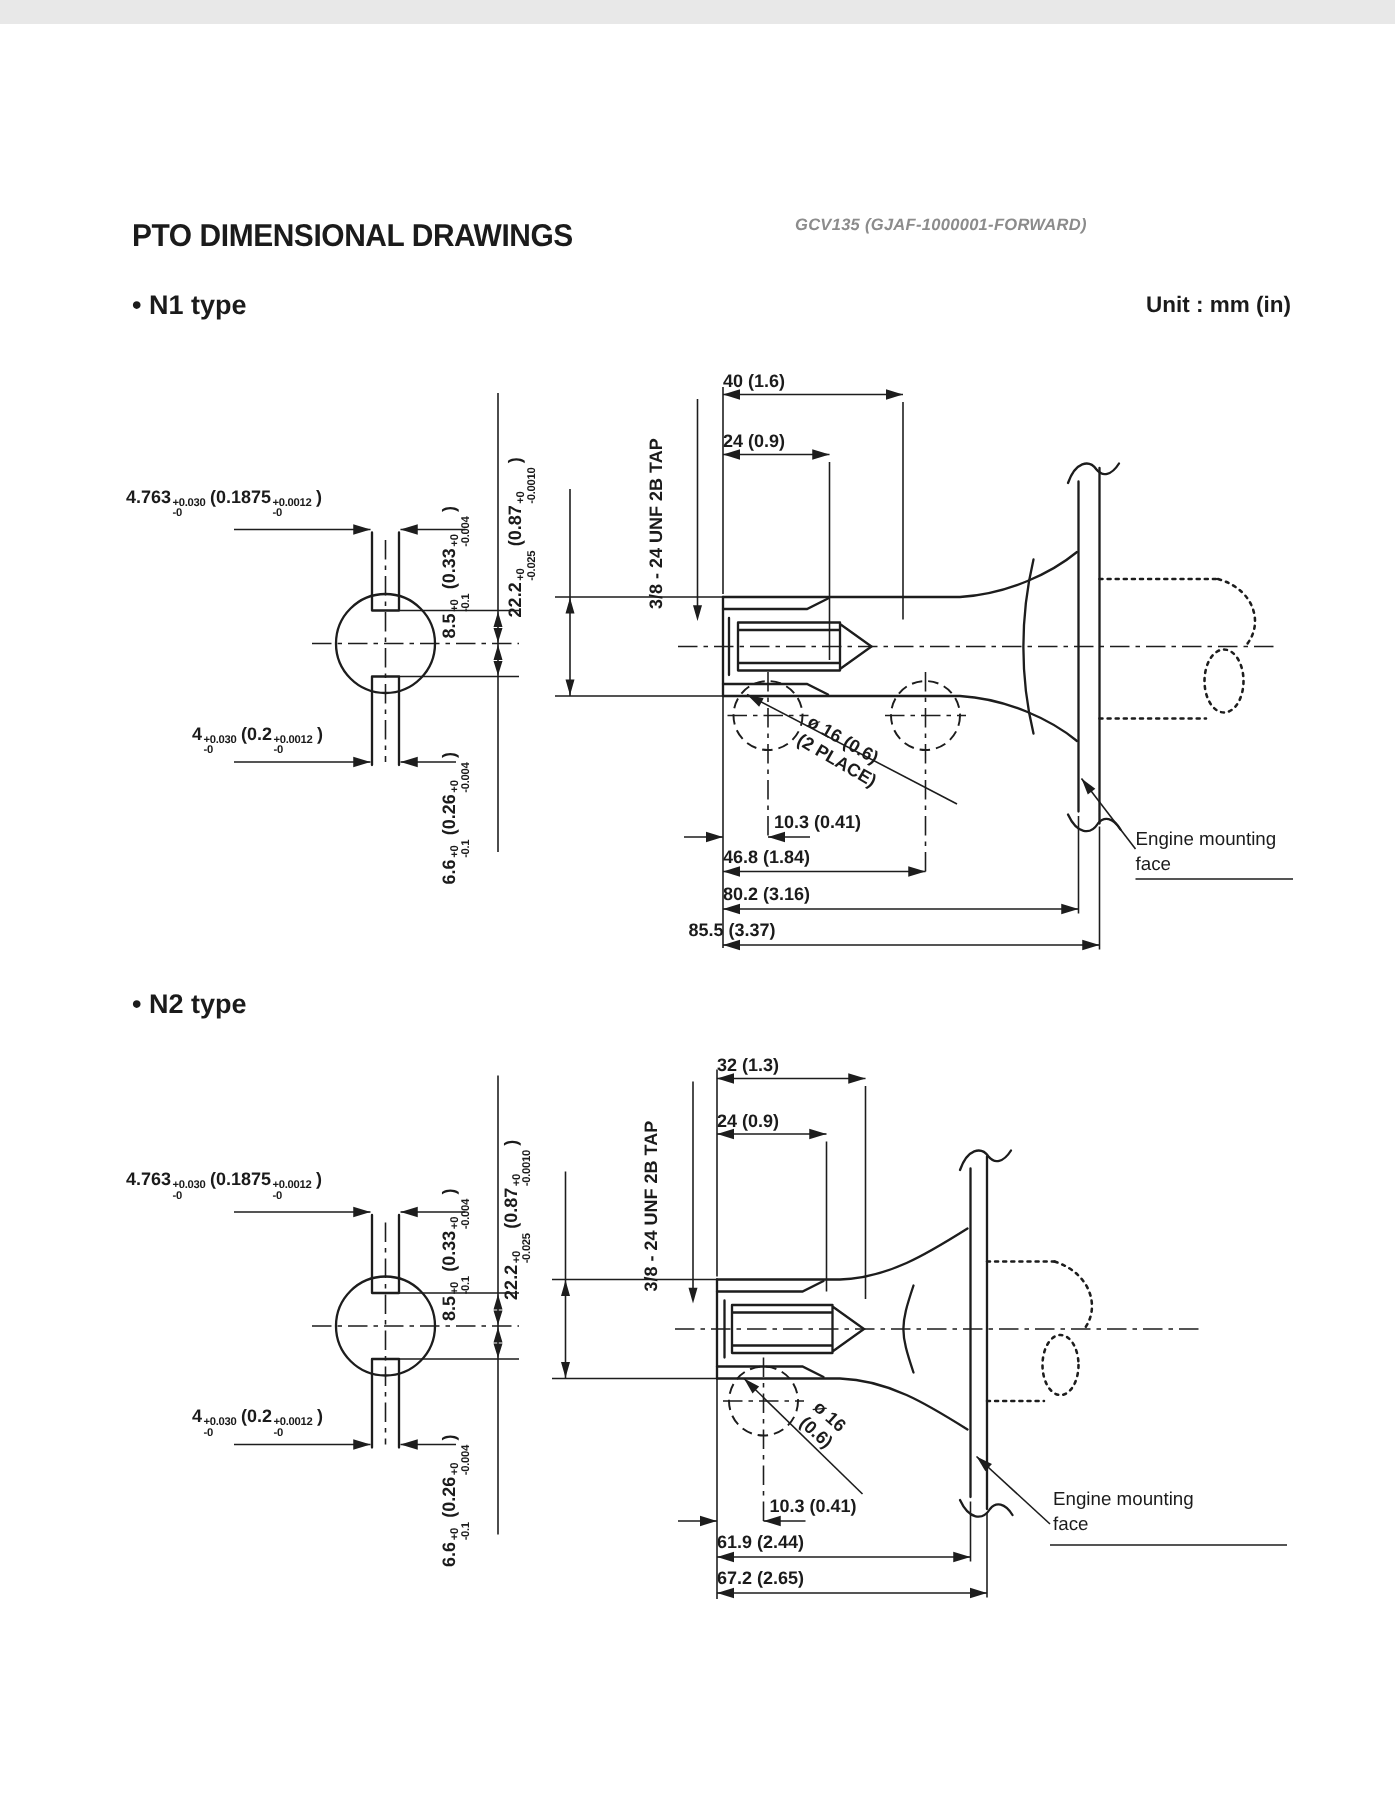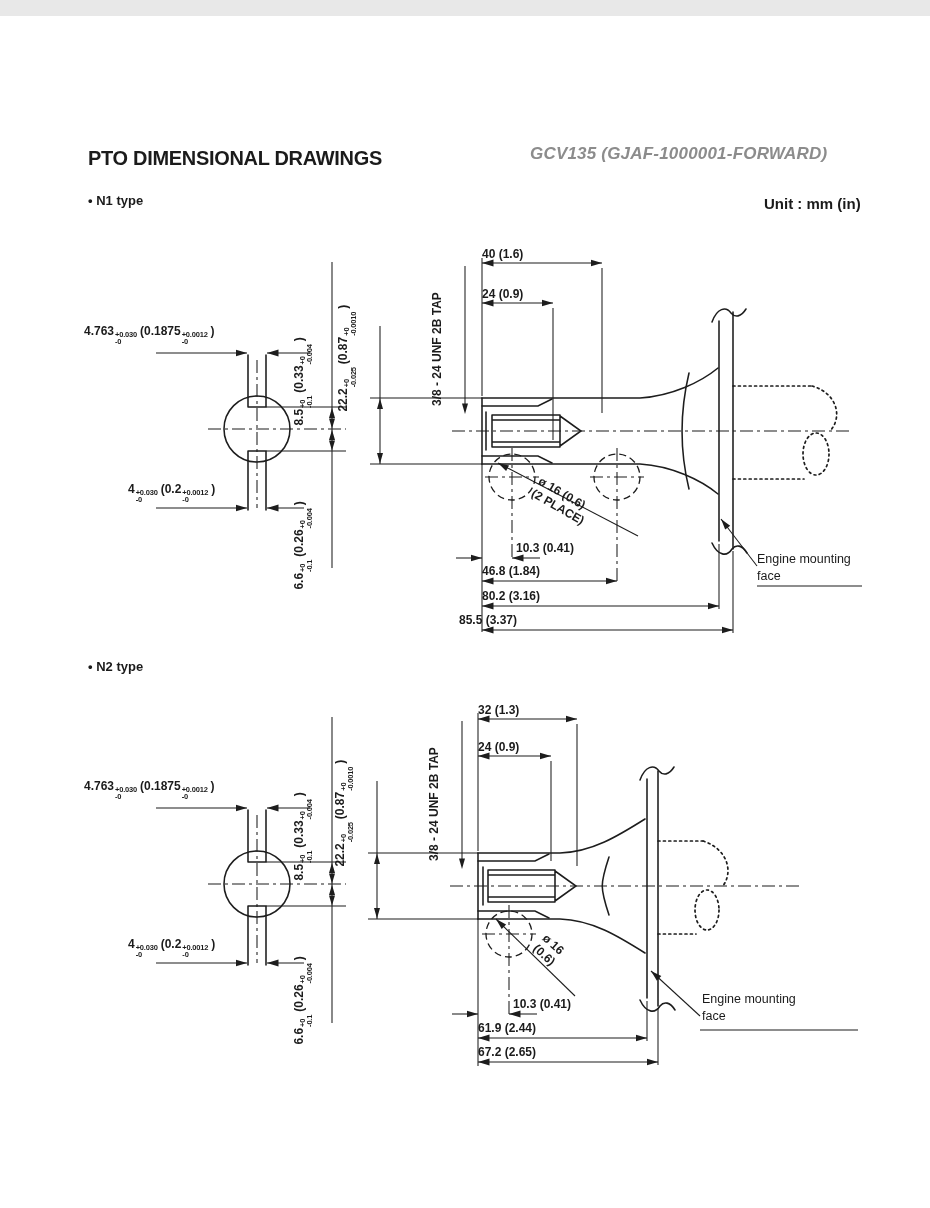--- a/index.html
+++ b/index.html
@@ -1,21 +1,21 @@
 <!DOCTYPE html>
 <html><head>
 <meta charset="utf-8">
 <style>
   html,body{margin:0;padding:0;background:#e8e8e8}
   .page{position:relative;width:930px;height:1208px;margin:16px auto;background:#ffffff;
         font-family:Liberation Sans, sans-serif;color:#1b1b1b;overflow:hidden}
   .t{position:absolute;white-space:nowrap}
   .title{font-size:21px;font-weight:bold;letter-spacing:-0.3px;transform:scaleX(.95);transform-origin:0 0}
-  .model{font-size:17px;font-weight:bold;font-style:italic;color:#8c8c8c;letter-spacing:.2px}
-  .sec{font-size:13px;font-weight:bold}
+  .model{font-size:11px;font-weight:bold;font-style:italic;color:#8c8c8c;letter-spacing:.2px}
+  .sec{font-size:18px;font-weight:bold}
   .unit{font-size:15px;font-weight:bold}
   .dim{font-size:12px;font-weight:bold}
   .dim.ctr{}
   .tol{display:inline-flex;flex-direction:column;vertical-align:-2px;margin:0 3px 0 1px;
        line-height:6.8px;font-size:7.5px;font-weight:bold;letter-spacing:-.2px}
   .rotccw{transform-origin:0 100%;transform:rotate(-90deg)}
   .lean{transform-origin:0 0}
   .lean div{line-height:14px}
   .mount{font-size:12.5px;line-height:17px;font-weight:normal}
   svg{position:absolute;left:0;top:0}

